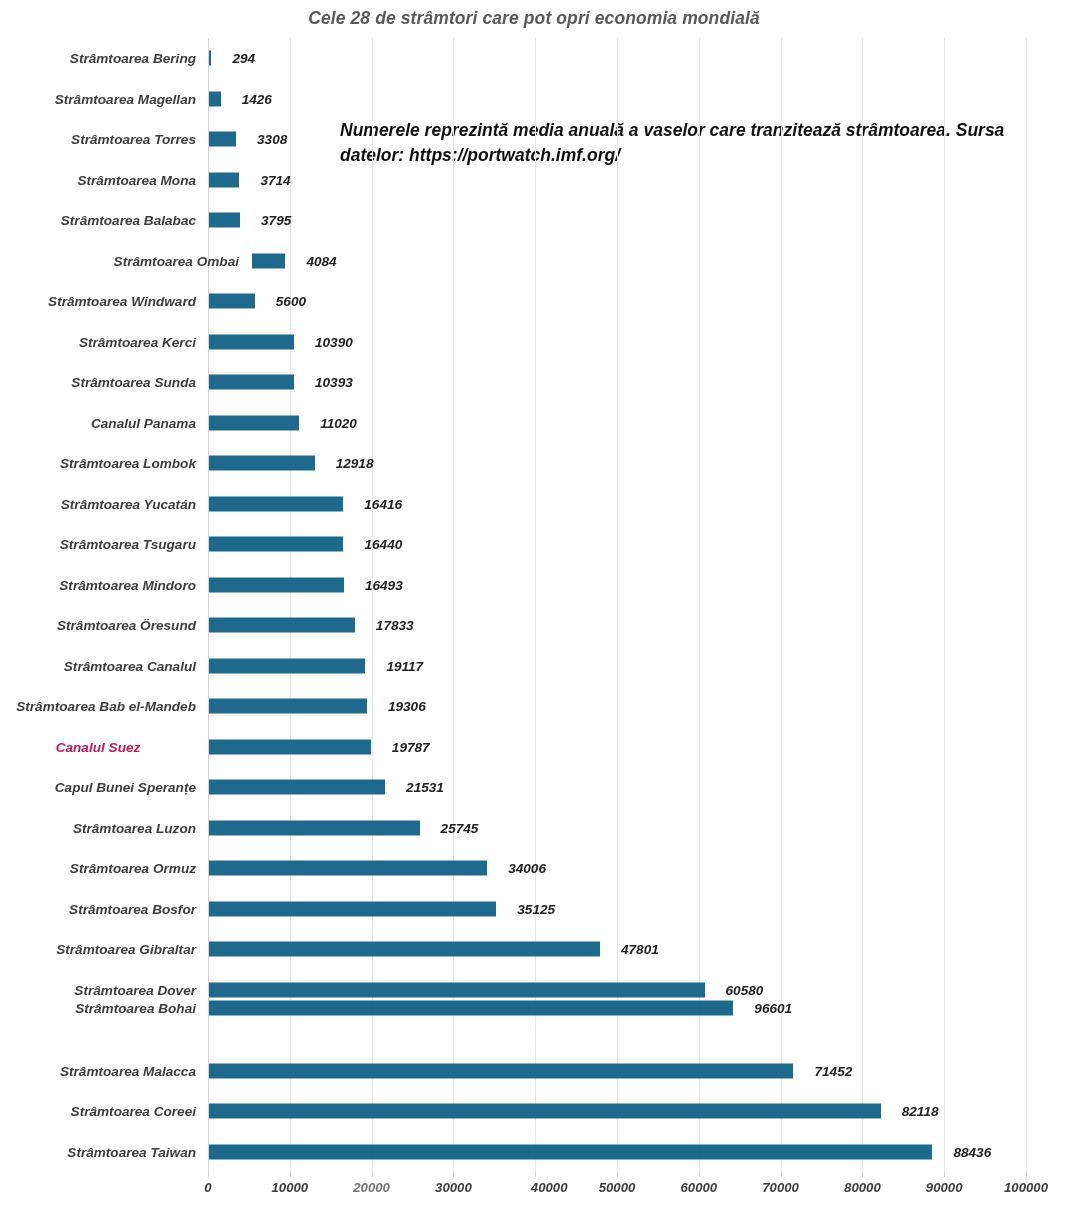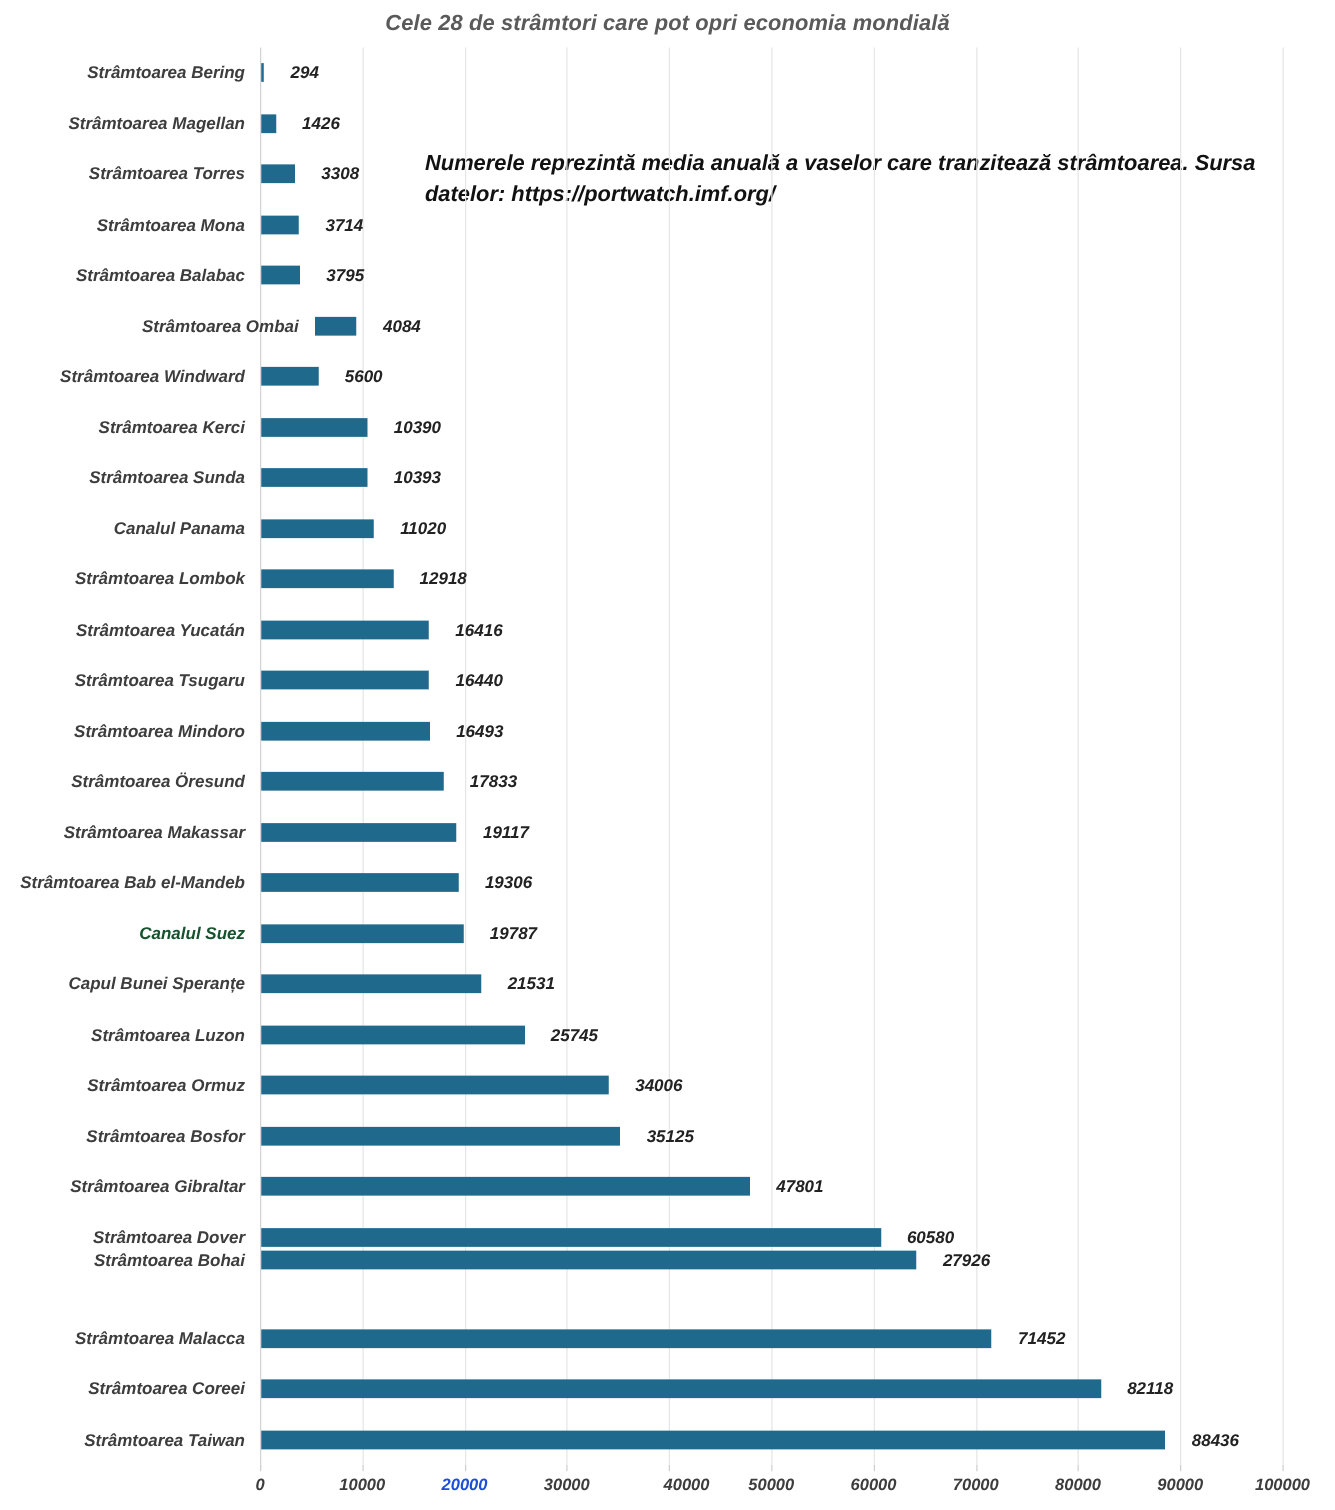--- a/index.html
+++ b/index.html
@@ -274,35 +274,35 @@
         </div>
       </div>
       <div class="row" style="top: 605px;">
         <div class="cat-label" style="color: rgb(61, 61, 61);">Strâmtoarea Öresund</div>
         <div class="bar-wrap">
           <div class="bar" style="width: 145.874px; background: rgb(31, 106, 140);"></div>
           <span class="bar-value">17833</span>
         </div>
       </div>
       <div class="row" style="top: 645.5px;">
-        <div class="cat-label" style="color: rgb(61, 61, 61);">Strâmtoarea Makassar</div>
+        <div class="cat-label" style="color: rgb(61, 61, 61);">Strâmtoarea Canalul</div>
         <div class="bar-wrap">
           <div class="bar" style="width: 156.377px; background: rgb(31, 106, 140);"></div>
           <span class="bar-value">19117</span>
         </div>
       </div>
       <div class="row" style="top: 686px;">
         <div class="cat-label" style="color: rgb(61, 61, 61);">Strâmtoarea Bab el-Mandeb</div>
         <div class="bar-wrap">
           <div class="bar" style="width: 157.923px; background: rgb(31, 106, 140);"></div>
           <span class="bar-value">19306</span>
         </div>
       </div>
       <div class="row" style="top: 726.5px;">
-        <div class="cat-label" style="color: #14532d;">Canalul Suez</div>
+        <div class="cat-label" style="color: #be185d; text-align: center;">Canalul Suez</div>
         <div class="bar-wrap">
           <div class="bar" style="width: 161.858px; background: rgb(31, 106, 140);"></div>
           <span class="bar-value">19787</span>
         </div>
       </div>
       <div class="row" style="top: 767px;">
         <div class="cat-label" style="color: rgb(61, 61, 61);">Capul Bunei Speranțe</div>
         <div class="bar-wrap">
           <div class="bar" style="width: 176.124px; background: rgb(31, 106, 140);"></div>
           <span class="bar-value">21531</span>
@@ -340,21 +340,21 @@
         <div class="cat-label" style="color: rgb(61, 61, 61);">Strâmtoarea Dover</div>
         <div class="bar-wrap">
           <div class="bar" style="width: 495.544px; background: rgb(31, 106, 140);"></div>
           <span class="bar-value">60580</span>
         </div>
       </div>
       <div class="row" style="top: 988px; padding-left: 32px;">
         <div class="cat-label" style="color: rgb(61, 61, 61);">Strâmtoarea Bohai</div>
         <div class="bar-wrap">
           <div class="bar" style="width: 524.33px; background: rgb(31, 106, 140);"></div>
-          <span class="bar-value">27926</span>
+          <span class="bar-value">96601</span>
         </div>
       </div>
       <div class="row" style="top: 1050.5px;">
         <div class="cat-label" style="color: rgb(61, 61, 61);">Strâmtoarea Malacca</div>
         <div class="bar-wrap">
           <div class="bar" style="width: 584.477px; background: rgb(31, 106, 140);"></div>
           <span class="bar-value">71452</span>
         </div>
       </div>
       <div class="row" style="top: 1091px;">
@@ -382,21 +382,21 @@
       <div class="tickmark" style="left: 409px;"></div>
       <div class="tickmark" style="left: 490.8px;"></div>
       <div class="tickmark" style="left: 572.6px;"></div>
       <div class="tickmark" style="left: 654.4px;"></div>
       <div class="tickmark" style="left: 736.2px;"></div>
       <div class="tickmark" style="left: 818px;"></div>
     </div>
   <div id="xaxis-labels">
       <div class="tick-label" style="left: 208px; color: rgb(61, 61, 61);">0</div>
       <div class="tick-label" style="left: 289.8px; color: rgb(61, 61, 61);">10000</div>
-      <div class="tick-label" style="left: 371.6px; color: #1d4ed8;">20000</div>
+      <div class="tick-label" style="left: 371.6px; color: #737373;">20000</div>
       <div class="tick-label" style="left: 453.4px; color: rgb(61, 61, 61);">30000</div>
       <div class="tick-label" style="left: 535.2px; color: rgb(61, 61, 61); margin-left: 14px;">40000</div>
       <div class="tick-label" style="left: 617px; color: rgb(61, 61, 61);">50000</div>
       <div class="tick-label" style="left: 698.8px; color: rgb(61, 61, 61);">60000</div>
       <div class="tick-label" style="left: 780.6px; color: rgb(61, 61, 61);">70000</div>
       <div class="tick-label" style="left: 862.4px; color: rgb(61, 61, 61);">80000</div>
       <div class="tick-label" style="left: 944.2px; color: rgb(61, 61, 61);">90000</div>
       <div class="tick-label" style="left: 1026px; color: rgb(61, 61, 61);">100000</div>
     </div>
 

